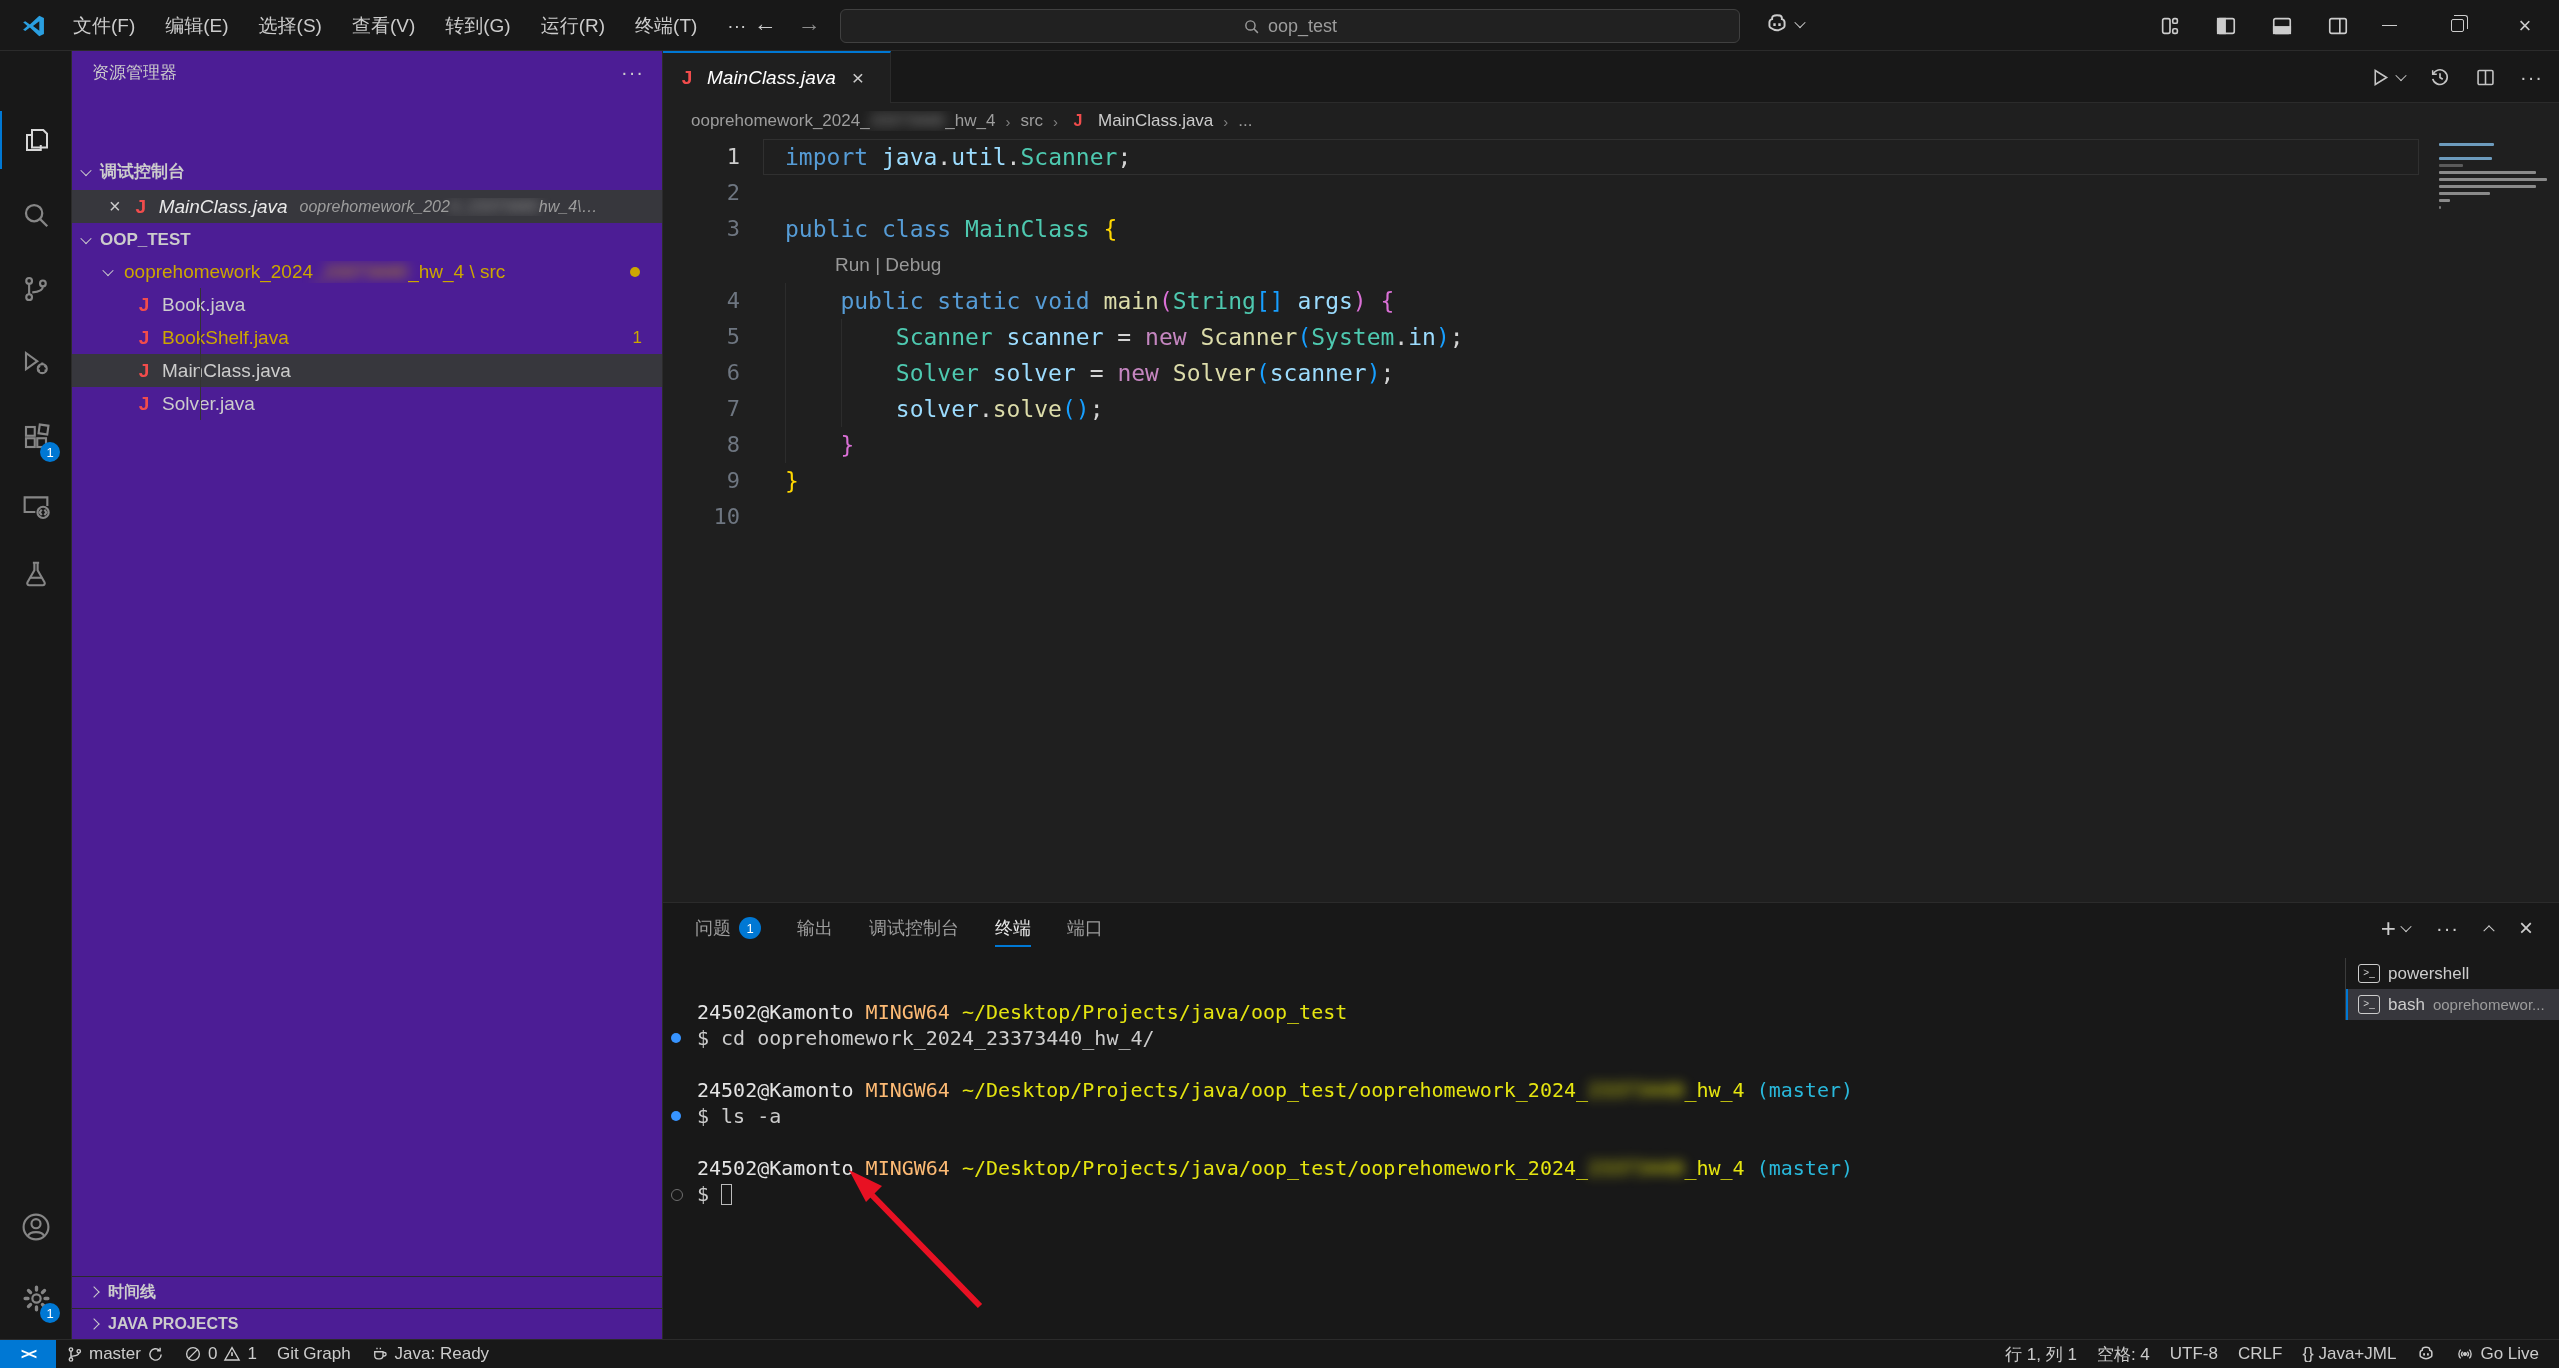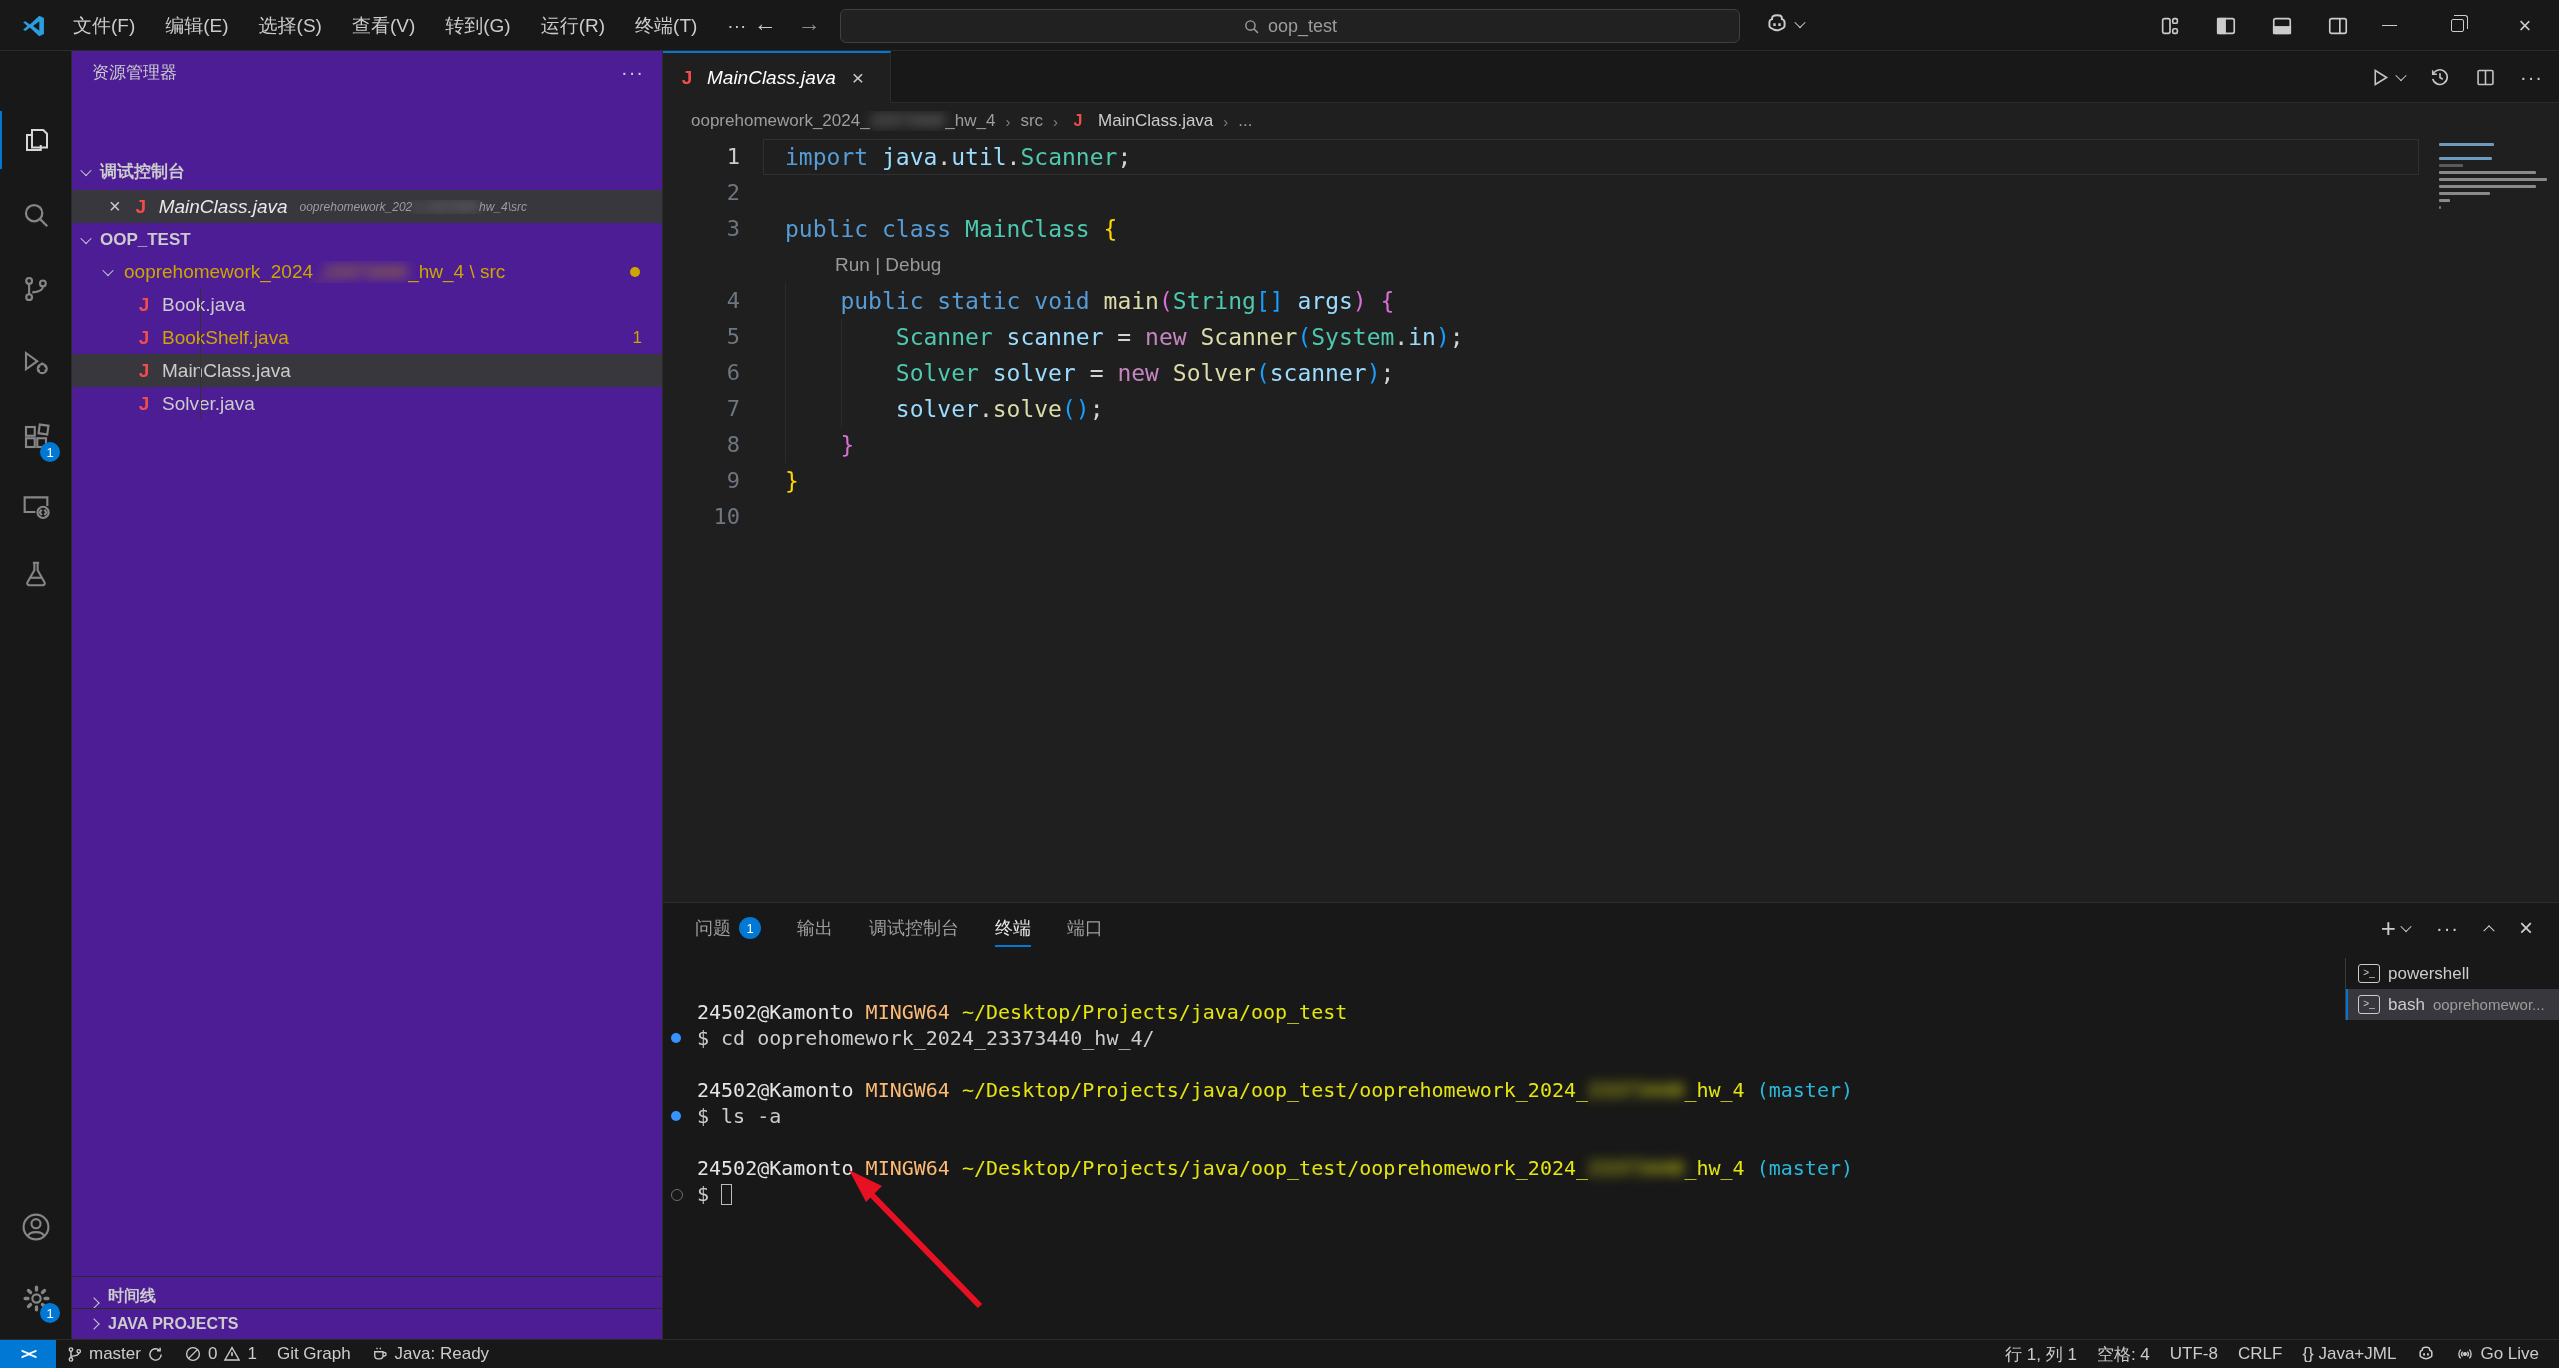--- a/index.html
+++ b/index.html
@@ -37,21 +37,21 @@
   .sidebar { position:absolute; left:72px; top:51px; width:591px; height:1288px; background:#4c1d95; border-right:1px solid #2b2b2b; font-size:19px; }
   .sb-title { position:absolute; left:0; top:0; width:100%; height:42px; display:flex; align-items:center; }
   .sb-title .label { margin-left:20px; font-size:17px; color:#cccccc; }
   .sb-title .more { position:absolute; right:18px; font-size:20px; color:#cccccc; letter-spacing:1px; }
   .sb-section { position:absolute; left:0; width:100%; height:33px; display:flex; align-items:center; font-weight:bold; font-size:17px; color:#cccccc; gap:10px; padding-left:10px; }
   .sb-row { position:absolute; left:0; width:100%; height:33px; display:flex; align-items:center; color:#cccccc; }
   .sb-row.selected { background:#37373d; }
   .jicon { font-weight:bold; color:#f14c4c; font-size:19px; width:20px; text-align:center; flex:0 0 auto; }
   .sb-close { color:#cccccc; font-size:20px; margin:0 10px 0 37px; }
   .ital { font-style:italic; }
-  .dim-path { color:#9d9d9d; font-size:12px; margin-left:12px; }
+  .dim-path { color:#9d9d9d; font-size:16px; margin-left:12px; }
   .ellip { white-space:nowrap; overflow:hidden; text-overflow:ellipsis; }
   .blur { filter:blur(6px); }
   .warn-col { color:#cca700; }
   .dot-badge { position:absolute; right:22px; width:10px; height:10px; border-radius:50%; background:#cca700; }
   .num-badge { position:absolute; right:20px; color:#cca700; font-size:17px; }
   .indent-guide-tree { position:absolute; left:128px; top:237px; width:1px; height:132px; background:#333; }
   .sb-bottom { position:absolute; left:0; width:100%; height:31px; border-top:1px solid #2b2b2b; display:flex; align-items:center; gap:10px; padding-left:18px; font-weight:bold; font-size:16px; color:#cccccc; }
 
   
   .main { position:absolute; left:663px; top:51px; width:1896px; height:1288px; background:#1f1f1f; }
@@ -278,21 +278,21 @@
         <div class="sb-row selected" style="top: 303px;">
           <span class="jicon" style="margin-left: 62px;">J</span>
           <span style="margin-left: 8px;">MainClass.java</span>
         </div>
         <div class="sb-row" style="top: 336px;">
           <span class="jicon" style="margin-left: 62px;">J</span>
           <span style="margin-left: 8px;">Solver.java</span>
         </div>
       </div>
     <div class="indent-guide-tree"></div>
-    <div class="sb-bottom" style="top:1225px;align-items:flex-end;">
+    <div class="sb-bottom" style="top:1225px;">
         <span class="chev right"></span>
         <span>时间线</span>
       </div>
     <div class="sb-bottom" style="top:1257px;">
         <span class="chev right"></span>
         <span>JAVA PROJECTS</span>
       </div>
   </div>
 
   <div class="main">

